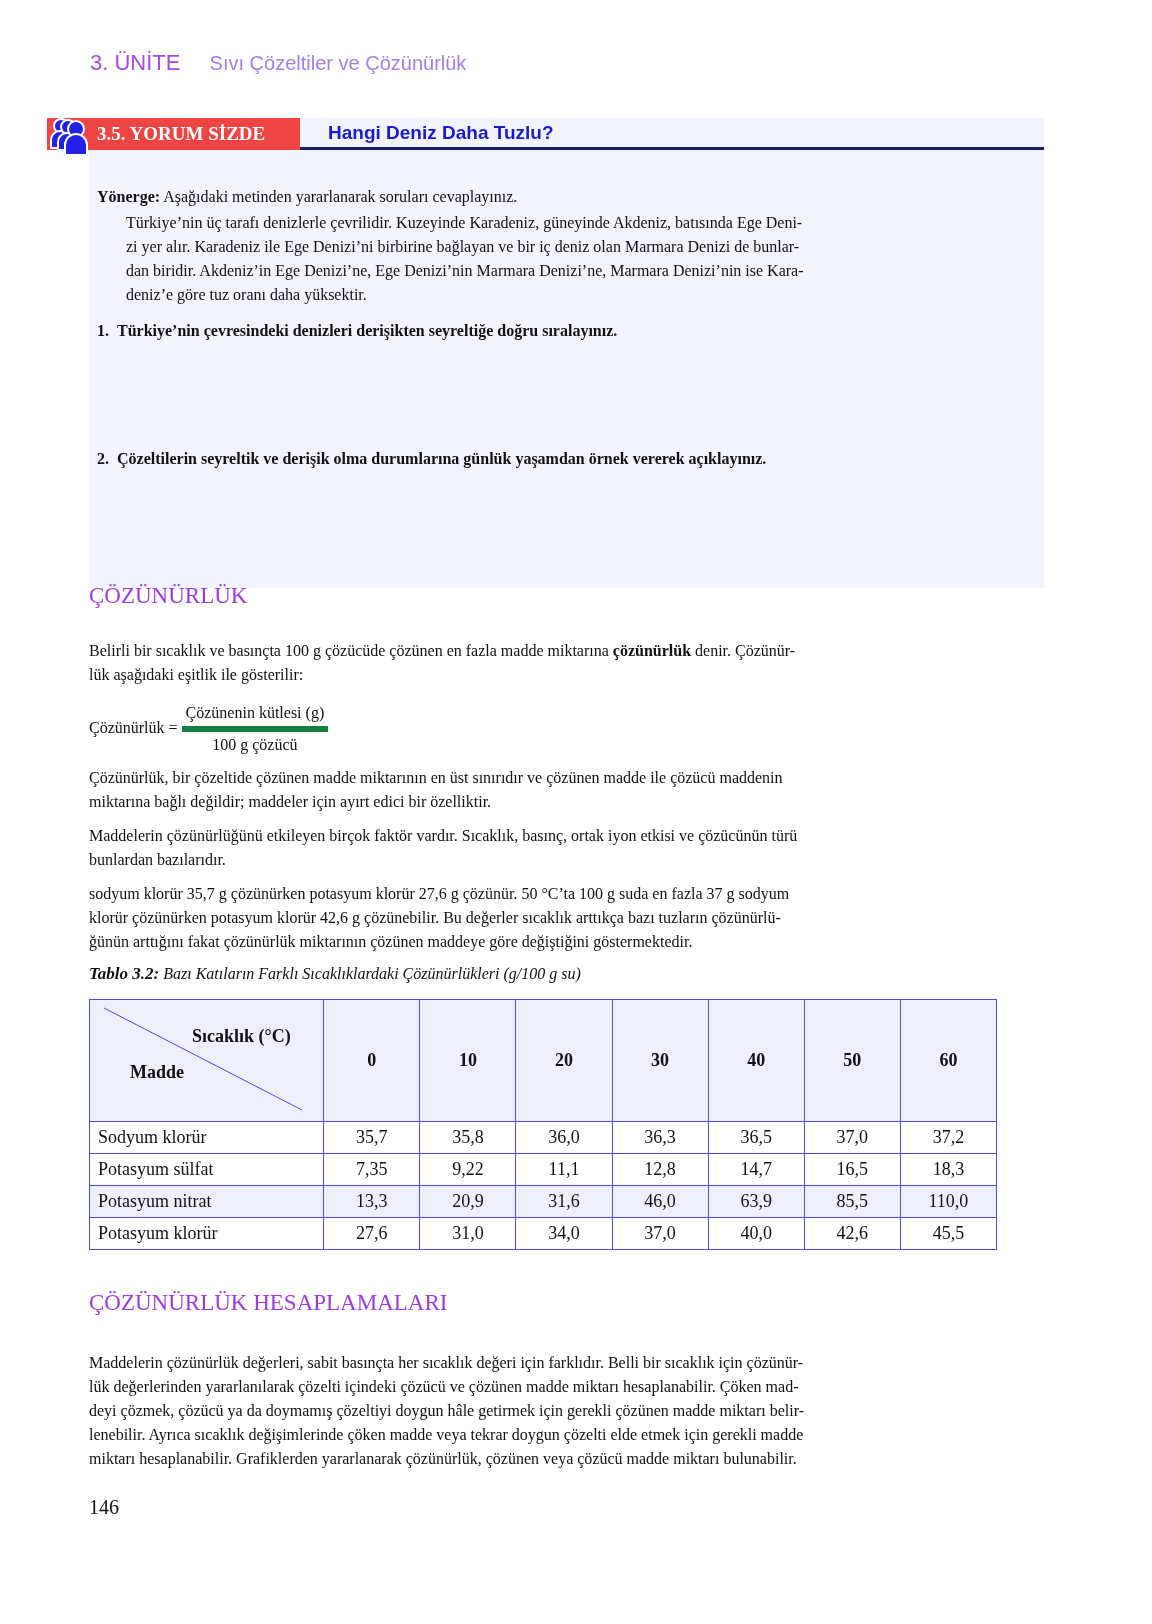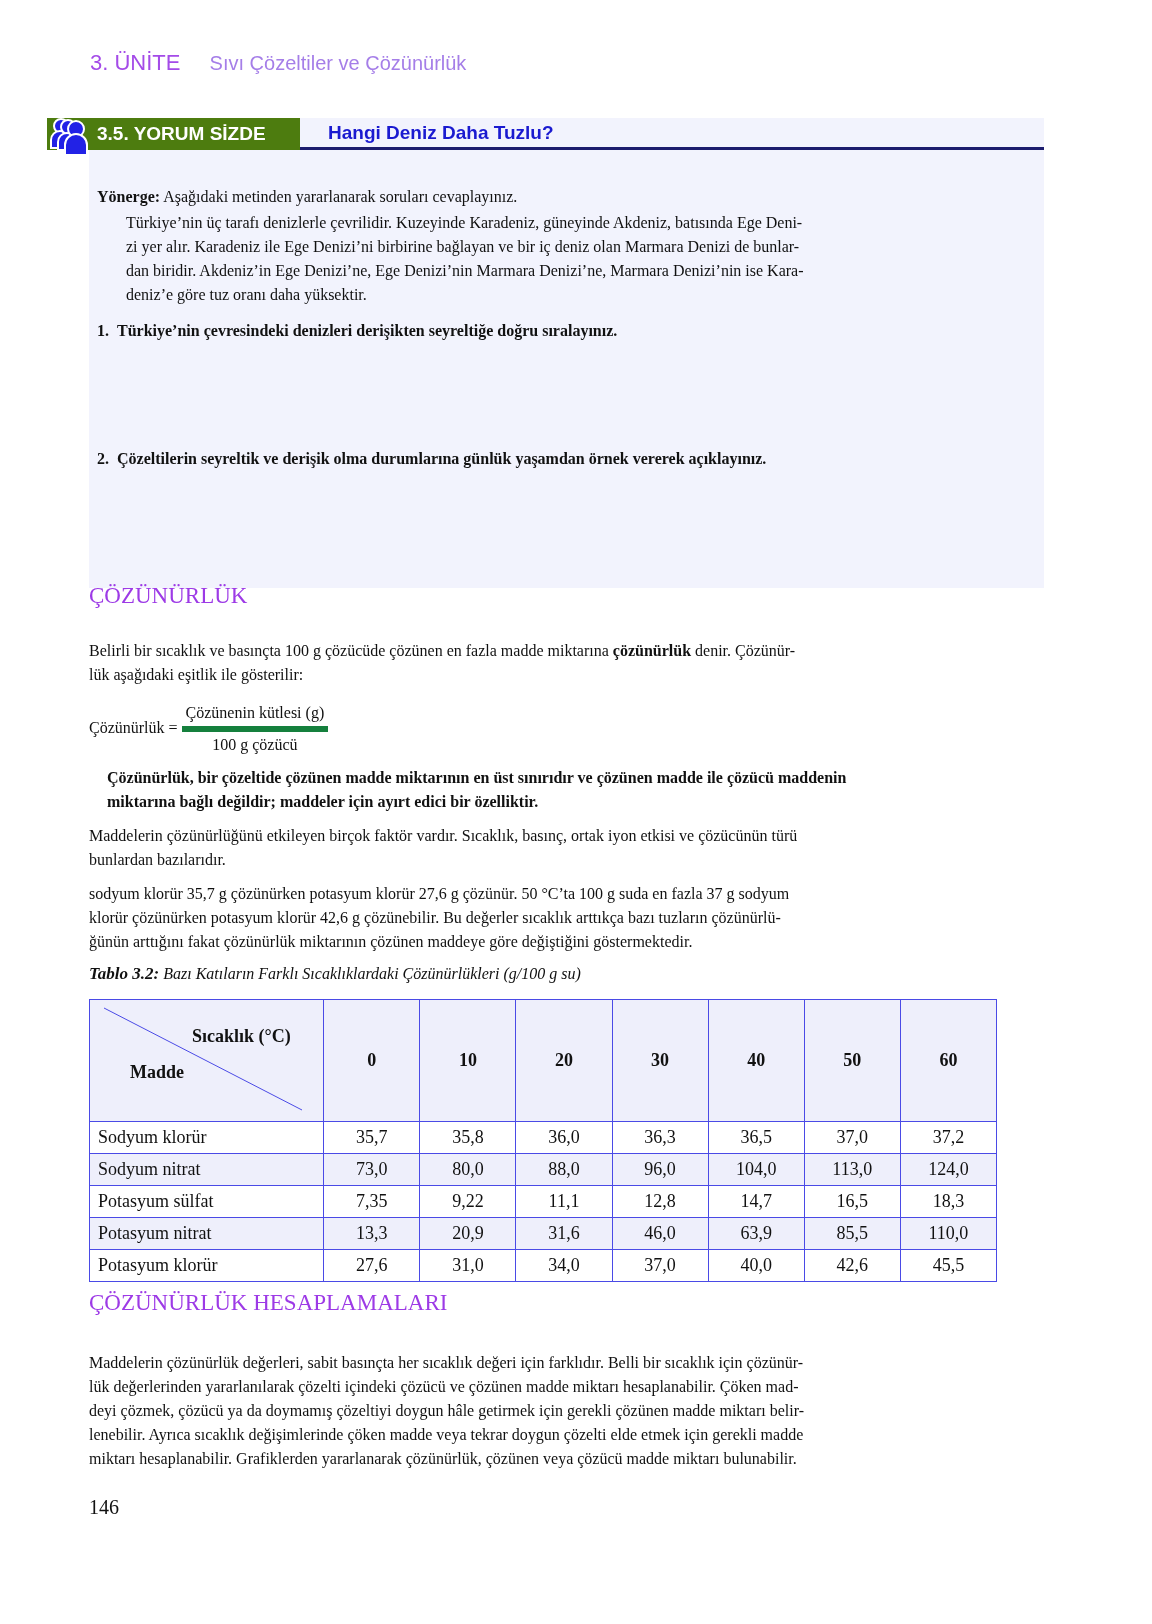--- a/index.html
+++ b/index.html
@@ -3,22 +3,22 @@
 <meta charset="utf-8">
 <style>
   html, body { margin:0; padding:0; background:#fff; }
   body { width:1152px; height:1624px; position:relative; overflow:hidden;
          font-family:"Liberation Serif", "DejaVu Serif", serif; color:#111; }
   .abs { position:absolute; }
   .header { left:90px; top:50px; font-family:"Liberation Sans", sans-serif; font-size:22px; }
   .header .unit { color:#a44be8; }
   .header .sub { color:#a57ee8; margin-left:23px; font-size:20px; }
   .box-head { left:47px; top:118px; width:997px; height:32px; }
-  .box-head .badge { position:absolute; left:0; top:0; width:253px; height:32px; background:#4d7c0f;
-     color:#fff; font-family:Liberation Sans, sans-serif; font-weight:bold; font-size:19px;
+  .box-head .badge { position:absolute; left:0; top:0; width:253px; height:32px; background:#ef4444;
+     color:#fff; font-family:Liberation Serif, serif; font-weight:bold; font-size:19px;
      line-height:32px; padding-left:50px; box-sizing:border-box; }
   .box-head .title { position:absolute; left:253px; top:0; right:0; height:29px; background:#f2f3fd;
      border-bottom:3px solid #1c1c6e; color:#1a1ad0; font-family:"Liberation Sans", sans-serif;
      font-weight:bold; font-size:19px; line-height:30px; padding-left:28px; }
   .people-icon { position:absolute; left:2px; top:-4px; width:44px; height:42px; }
   .box-body { left:89px; top:150px; width:955px; height:438px; background:#f2f3fd; }
   .p { font-size:16px; line-height:24px;margin-top:25px; }
   .bold { font-weight:bold; }
   .sec { color:#9d3ae6; font-size:23px; font-weight:normal; }
   table.sol { border-collapse:collapse; font-size:18px; }
@@ -81,21 +81,21 @@
 </div>
 
 <div class="abs p" style="left:89px;top:676px;">
   <span>Çözünürlük =</span>
   <span class="frac">
     <div class="num">Çözünenin kütlesi (g)</div>
     <div class="den">100 g çözücü</div>
   </span>
 </div>
 
-<div class="abs p" style="left:107px;top:741px;font-weight:bold;">
+<div class="abs p" style="left:89px;top:741px;">
   <div>Çözünürlük, bir çözeltide çözünen madde miktarının en üst sınırıdır ve çözünen madde ile çözücü maddenin</div>
   <div>miktarına bağlı değildir; maddeler için ayırt edici bir özelliktir.</div>
 </div>
 <div class="abs p" style="left:89px;top:799px;">
   <div>Maddelerin çözünürlüğünü etkileyen birçok faktör vardır. Sıcaklık, basınç, ortak iyon etkisi ve çözücünün türü</div>
   <div>bunlardan bazılarıdır.</div>
 </div>
 <div class="abs p" style="left:89px;top:857px;">
   <div>sodyum klorür 35,7 g çözünürken potasyum klorür 27,6 g çözünür. 50 °C’ta 100 g suda en fazla 37 g sodyum</div>
   <div>klorür çözünürken potasyum klorür 42,6 g çözünebilir. Bu değerler sıcaklık arttıkça bazı tuzların çözünürlü-</div>
@@ -131,30 +131,20 @@
   <tr>
     <td class="name">Sodyum klorür</td>
     <td>35,7</td>
         <td>35,8</td>
         <td>36,0</td>
         <td>36,3</td>
         <td>36,5</td>
         <td>37,0</td>
         <td>37,2</td>
   </tr>
-  <tr class="shade">
-    <td class="name">Sodyum nitrat</td>
-    <td>73,0</td>
-        <td>80,0</td>
-        <td>88,0</td>
-        <td>96,0</td>
-        <td>104,0</td>
-        <td>113,0</td>
-        <td>124,0</td>
-  </tr>
   <tr>
     <td class="name">Potasyum sülfat</td>
     <td>7,35</td>
         <td>9,22</td>
         <td>11,1</td>
         <td>12,8</td>
         <td>14,7</td>
         <td>16,5</td>
         <td>18,3</td>
   </tr>

